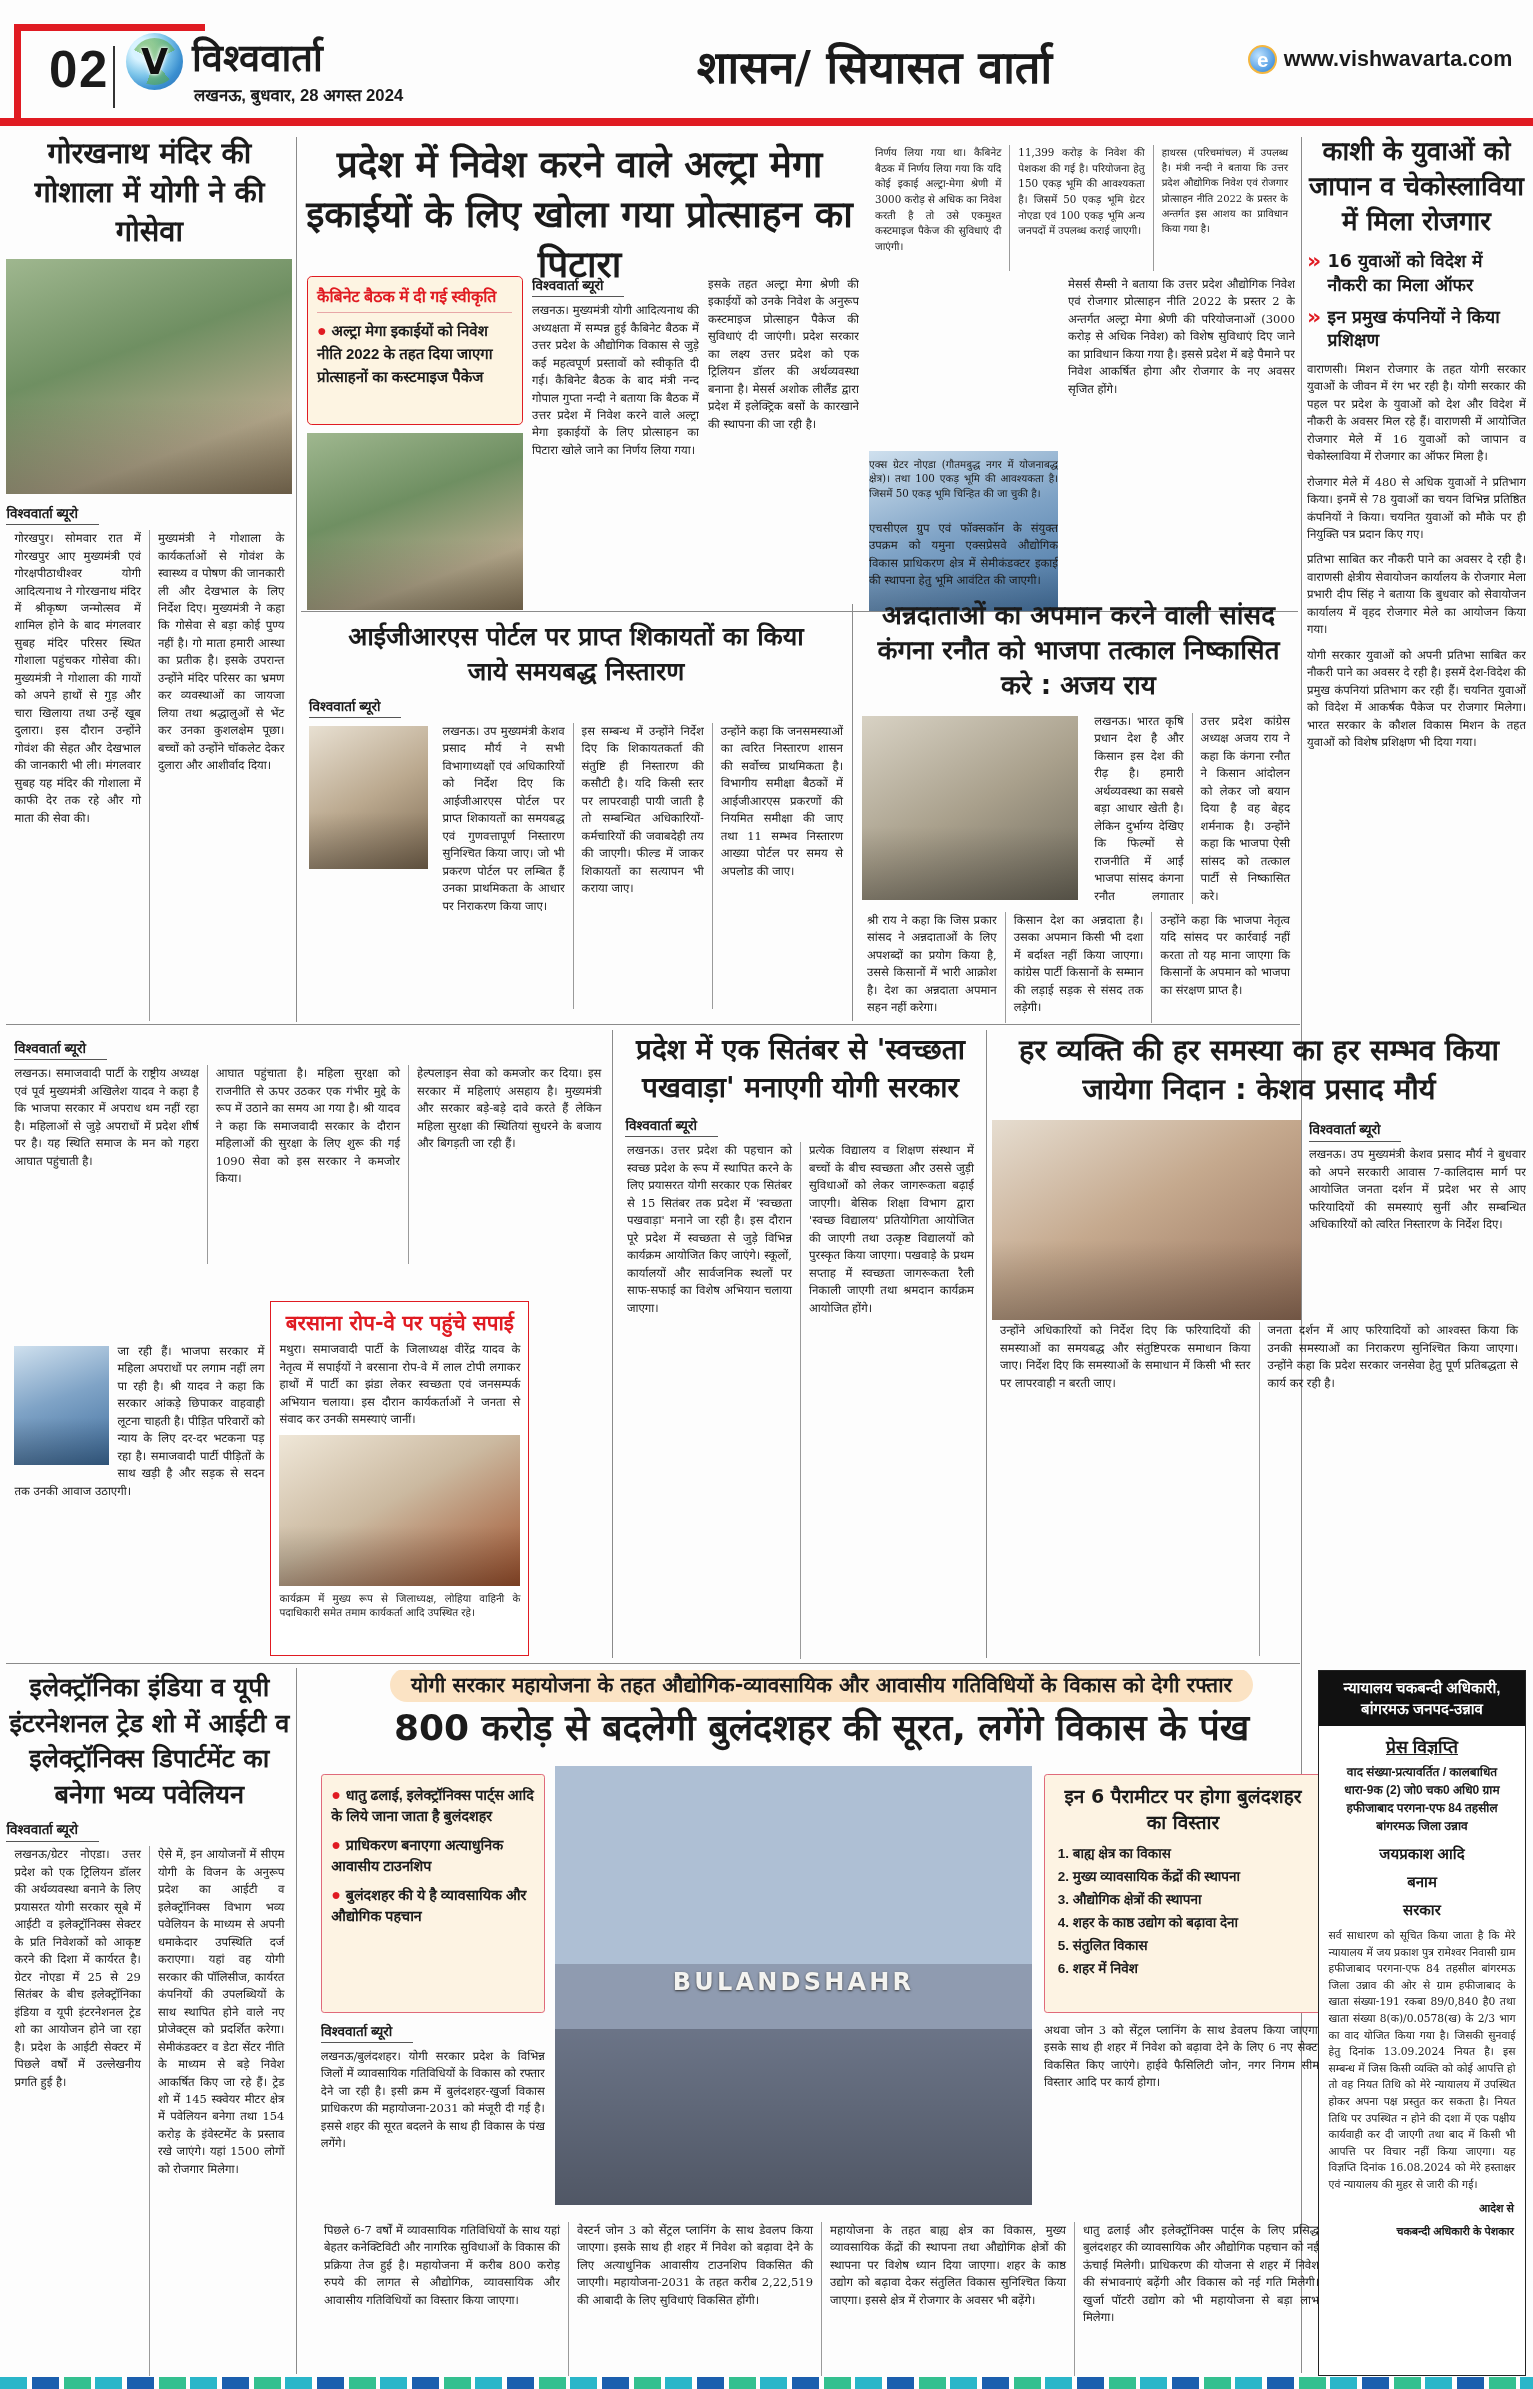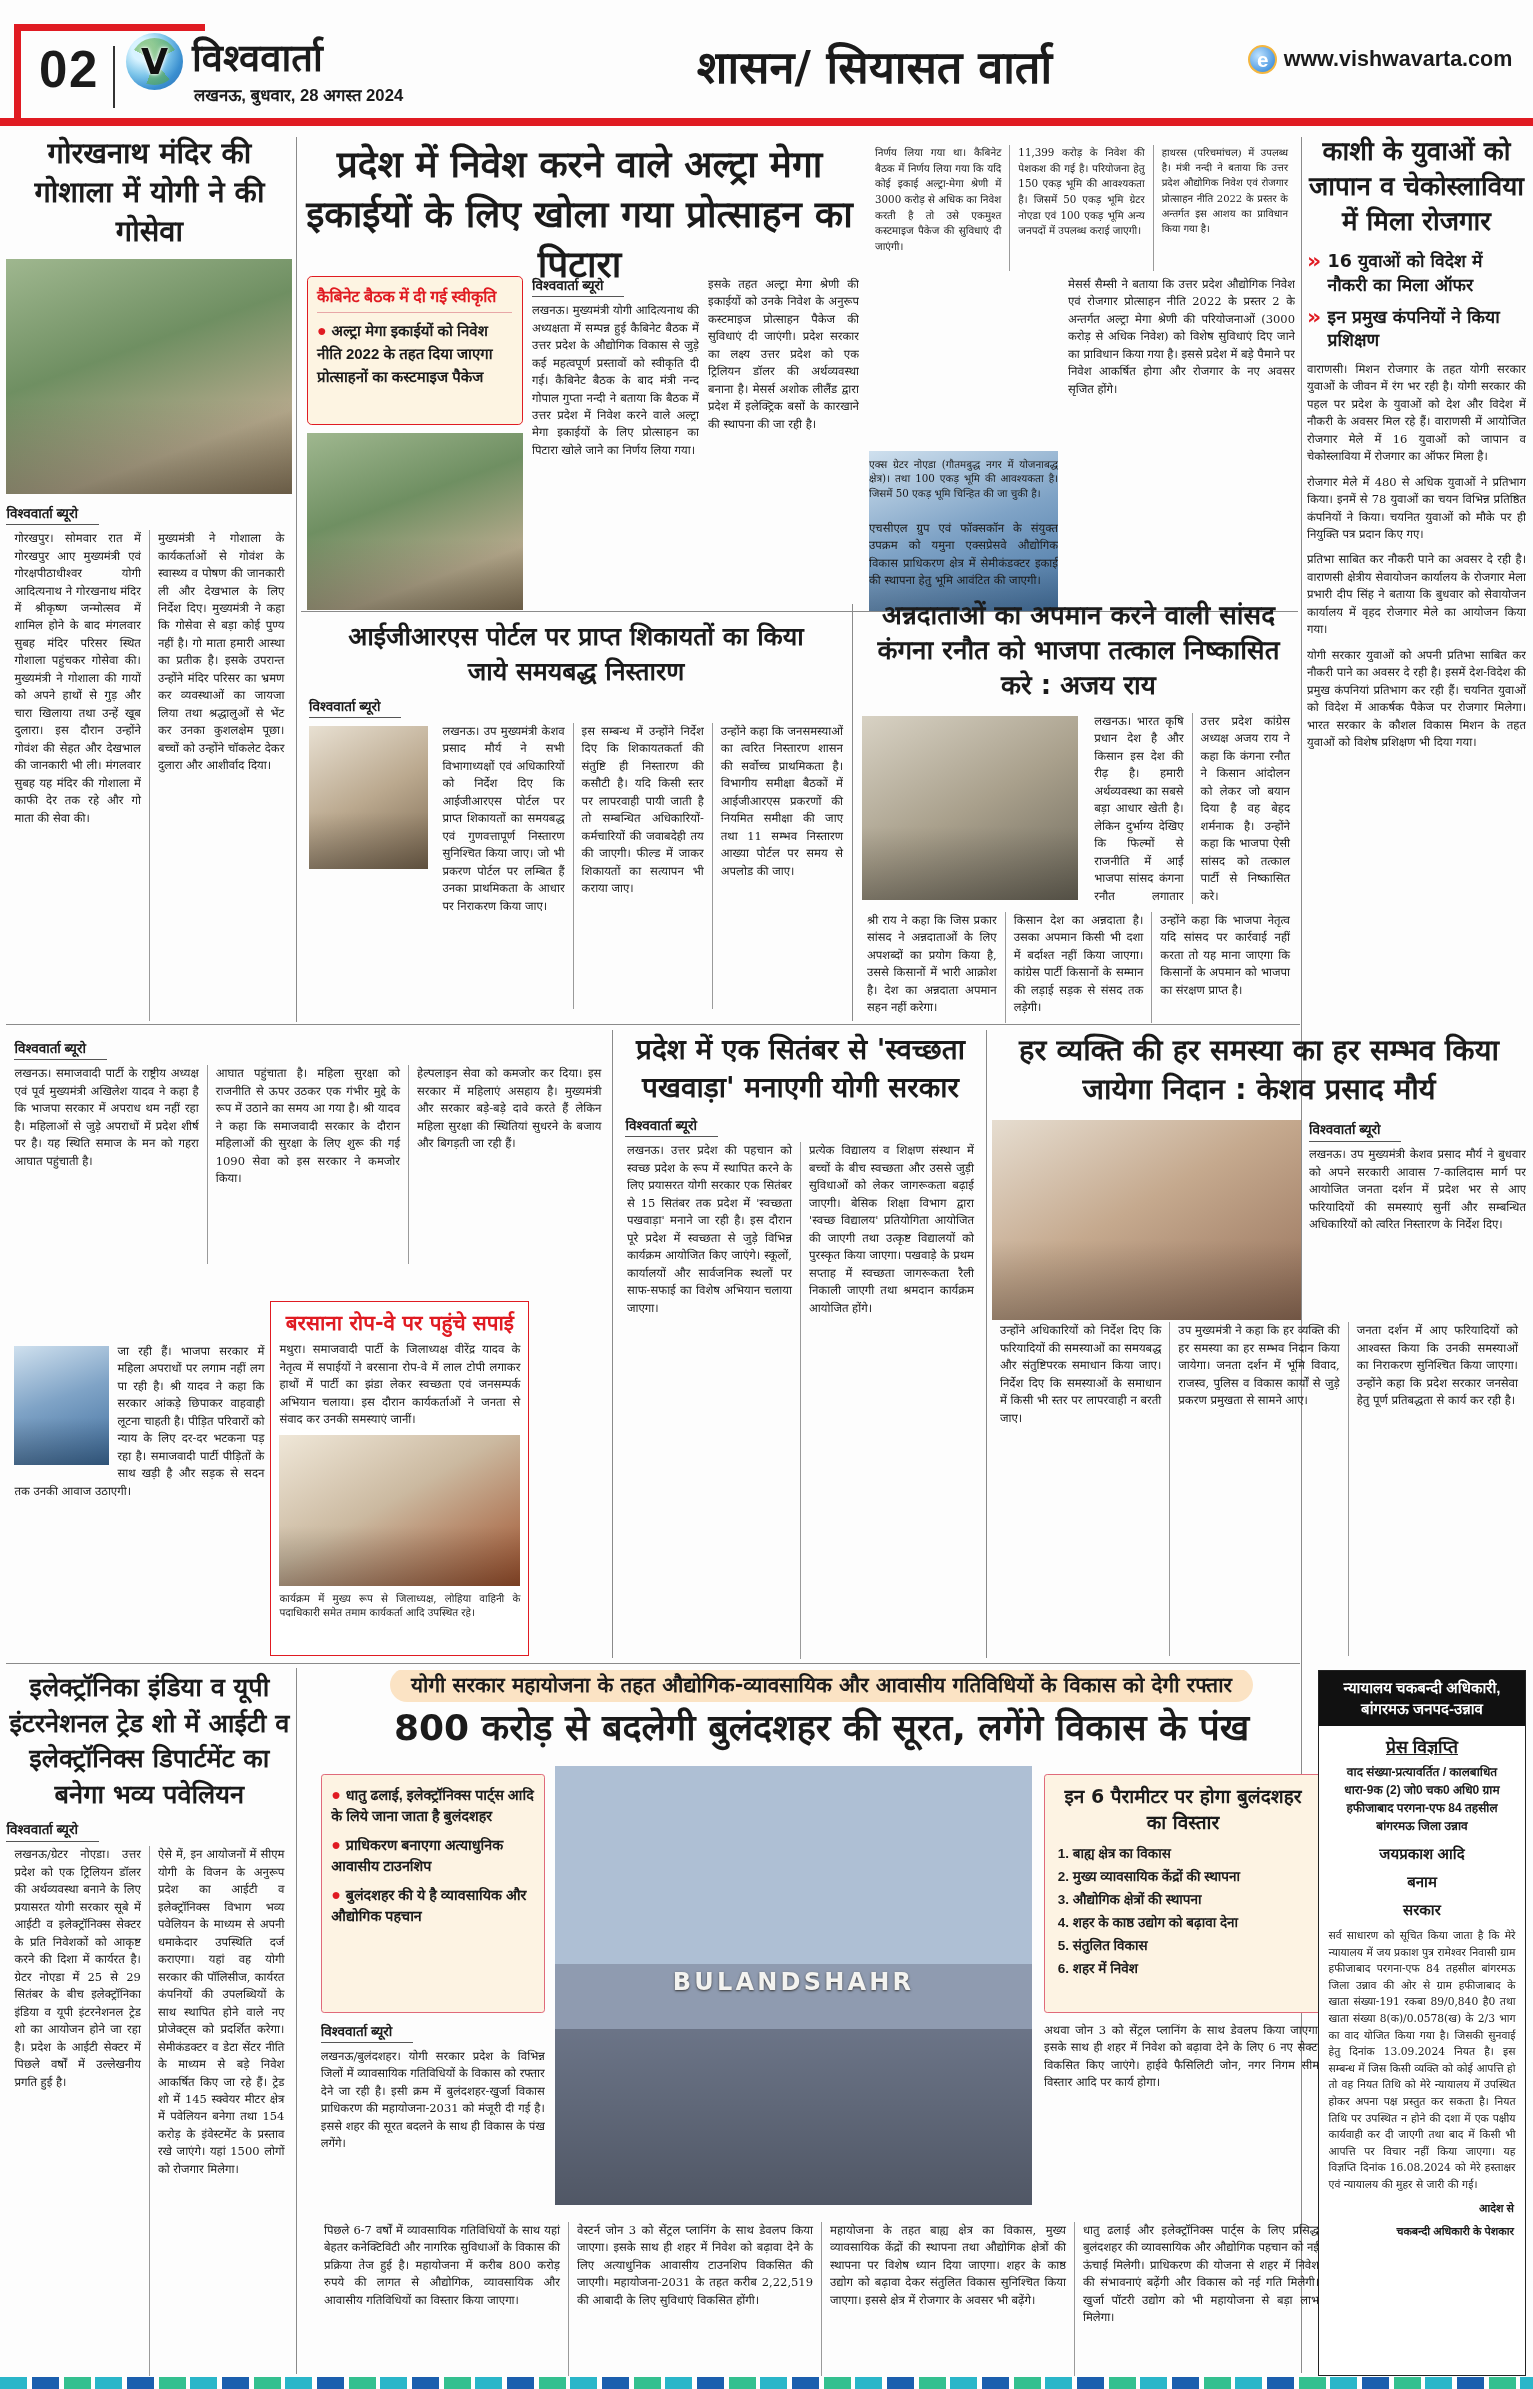--- a/index.html
+++ b/index.html
@@ -69,21 +69,21 @@
              font-size:24px;letter-spacing:3.2px;text-shadow:0 0.8px 2.4px #333;font-family:"DejaVu Sans",sans-serif;}
   .ph .sheen{position:absolute;inset:0;background:linear-gradient(0deg,rgba(0,0,0,.25),transparent 40%);}
 </style>
 </head>
 <body>
 
 <div class="page">
 
   <div class="abs red" style="left:14.3px;top:24px;width:191px;height:7.2px;"></div>
   <div class="abs red" style="left:14.3px;top:24px;width:7.2px;height:96px;"></div>
-  <div class="abs pagenum" style="left:39px;top:40px;text-align:right;">02</div>
+  <div class="abs pagenum" style="left:49px;top:40px;text-align:right;">02</div>
   <div class="abs" style="left:113px;top:46px;width:1.6px;height:62px;background:#333;"></div>
   <div class="abs logo-globe" style="left:126px;top:33px;">
     <span class="logo-v">V</span>
   </div>
   <div class="abs masthead" style="left:192px;top:30px;">विश्ववार्ता</div>
   <div class="abs dateline" style="left:194px;top:83px;">लखनऊ,  बुधवार, 28 अगस्त 2024</div>
   <div class="abs sectiontitle" style="left:628px;top:35px;width:493px;">शासन/ सियासत वार्ता</div>
   <div class="abs website" style="right:20.7px;top:45px;">
     <span class="eicon">e</span>
     <span>www.vishwavarta.com</span>
@@ -233,21 +233,20 @@
       <div class="ph crowd" style="width:309px;height:200px;flex:0 0 auto;margin-right:8px;">
           <div class="sheen"></div>
         </div>
       <div style="flex:1;overflow:hidden;">
         <span class="byline">विश्ववार्ता ब्यूरो</span>
         <div class="body-t">लखनऊ। उप मुख्यमंत्री केशव प्रसाद मौर्य ने बुधवार को अपने सरकारी आवास 7-कालिदास मार्ग पर आयोजित जनता दर्शन में प्रदेश भर से आए फरियादियों की समस्याएं सुनीं और सम्बन्धित अधिकारियों को त्वरित निस्तारण के निर्देश दिए।</div>
       </div>
     </div>
     <div class="cols" style="margin-top:2px;height:334px;overflow:hidden;">
       <div class="col body-t">उन्होंने अधिकारियों को निर्देश दिए कि फरियादियों की समस्याओं का समयबद्ध और संतुष्टिपरक समाधान किया जाए। निर्देश दिए कि समस्याओं के समाधान में किसी भी स्तर पर लापरवाही न बरती जाए।</div>
-      <div class="col body-t">उप मुख्यमंत्री ने कहा कि हर व्यक्ति की हर समस्या का हर सम्भव निदान किया जायेगा। जनता दर्शन में भूमि विवाद, राजस्व, पुलिस व विकास कार्यों से जुड़े प्रकरण प्रमुखता से सामने आए।</div>
       <div class="col body-t">जनता दर्शन में आए फरियादियों को आश्वस्त किया कि उनकी समस्याओं का निराकरण सुनिश्चित किया जाएगा। उन्होंने कहा कि प्रदेश सरकार जनसेवा हेतु पूर्ण प्रतिबद्धता से कार्य कर रही है।</div>
     </div>
   </div>
 
   <div class="abs" style="left:6.4px;top:1670px;width:286px;height:706px;overflow:hidden;">
     <div class="hl-md" style="font-size:25.4px;">इलेक्ट्रॉनिका इंडिया व यूपी इंटरनेशनल ट्रेड शो में आईटी व इलेक्ट्रॉनिक्स डिपार्टमेंट का बनेगा भव्य पवेलियन</div>
     <div style="margin-top:8px;"><span class="byline">विश्ववार्ता ब्यूरो</span></div>
     <div class="cols" style="height:557px;">
       <div class="col body-t">लखनऊ/ग्रेटर नोएडा। उत्तर प्रदेश को एक ट्रिलियन डॉलर की अर्थव्यवस्था बनाने के लिए प्रयासरत योगी सरकार सूबे में आईटी व इलेक्ट्रॉनिक्स सेक्टर के प्रति निवेशकों को आकृष्ट करने की दिशा में कार्यरत है। ग्रेटर नोएडा में 25 से 29 सितंबर के बीच इलेक्ट्रॉनिका इंडिया व यूपी इंटरनेशनल ट्रेड शो का आयोजन होने जा रहा है। प्रदेश के आईटी सेक्टर में पिछले वर्षों में उल्लेखनीय प्रगति हुई है।</div>
       <div class="col body-t">ऐसे में, इन आयोजनों में सीएम योगी के विजन के अनुरूप प्रदेश का आईटी व इलेक्ट्रॉनिक्स विभाग भव्य पवेलियन के माध्यम से अपनी धमाकेदार उपस्थिति दर्ज कराएगा। यहां वह योगी सरकार की पॉलिसीज, कार्यरत कंपनियों की उपलब्धियों के साथ स्थापित होने वाले नए प्रोजेक्ट्स को प्रदर्शित करेगा। सेमीकंडक्टर व डेटा सेंटर नीति के माध्यम से बड़े निवेश आकर्षित किए जा रहे हैं। ट्रेड शो में 145 स्क्वेयर मीटर क्षेत्र में पवेलियन बनेगा तथा 154 करोड़ के इंवेस्टमेंट के प्रस्ताव रखे जाएंगे। यहां 1500 लोगों को रोजगार मिलेगा।</div>

